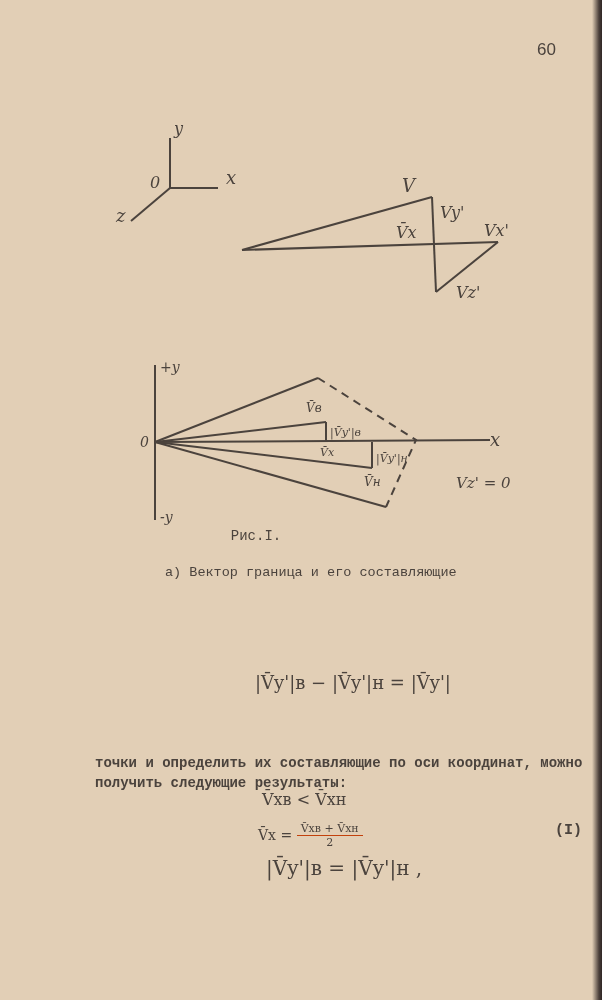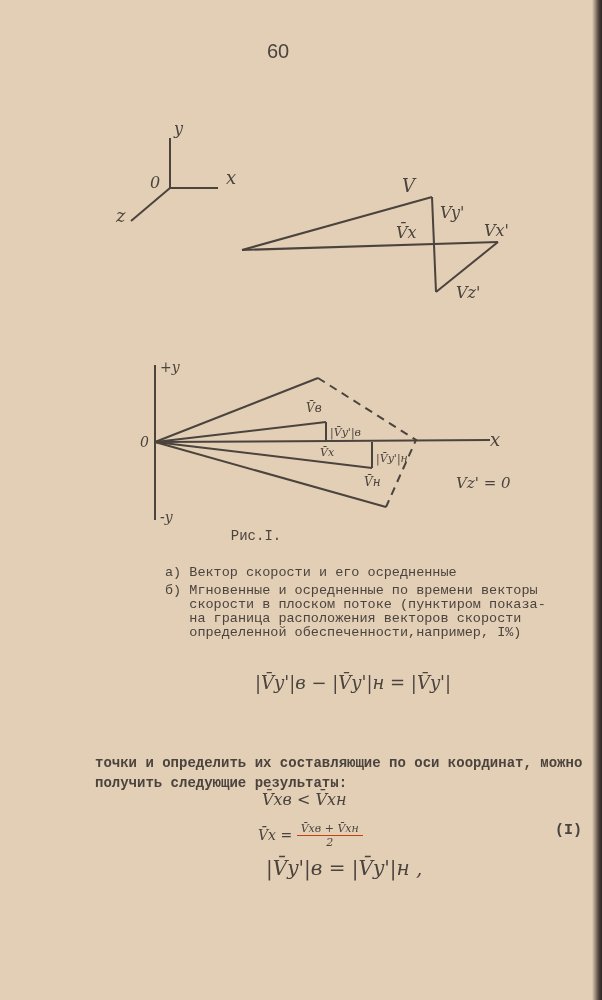--- a/index.html
+++ b/index.html
@@ -4,27 +4,27 @@
 <style>
   html, body { margin: 0; padding: 0; }
   body {
     width: 602px; height: 1000px; position: relative; overflow: hidden;
     background: #e2cfb6;
     font-family: "Liberation Mono", monospace;
     color: #4b433d;
   }
   .edge { position: absolute; top: 0; right: 0; width: 10px; height: 1000px;
     background: linear-gradient(to right, rgba(60,50,45,0), #4a3f3a 70%, #2e2624); }
-  .page-num { position: absolute; left: 0; width: 556px; top: 40px; text-align: center;
-    font-family: "Liberation Sans", sans-serif; font-size: 20px; }
+  .page-num { position: absolute; left: 0; width: 556px; top: 40px; text-align: right;
+    font-family: "Liberation Sans", sans-serif; font-size: 17px; }
   svg text { font-family: "DejaVu Serif", serif; font-style: italic; fill: #4b433d; }
   .caption { position: absolute; top: 528px; left: 0; width: 512px; text-align: center; font-size: 14px; }
   .legend { position: absolute; left: 165px; top: 566px; font-size: 13.5px; line-height: 14px; width: 420px; }
   .legend .item { margin-bottom: 4px; white-space: pre; }
-  .formula { position: absolute; font-family: "DejaVu Serif", serif; font-style: italic; font-size: 18px; }
+  .formula { position: absolute; font-family: "DejaVu Serif", serif; font-size: 18px; }
   .para { position: absolute; left: 95px; top: 720px; width: 500px; font-size: 14px; line-height: 20px; font-weight: bold; margin-top: 33px; }
   .eqno { position: absolute; left: 555px; top: 822px; font-size: 15px; font-weight: bold; }
 </style>
 </head>
 <body>
 
 <div class="edge"></div>
 <div class="page-num">60</div>
 
 <svg width="602" height="320" style="position:absolute;left:0;top:0">
@@ -68,25 +68,21 @@
   <text x="330" y="86" font-size="11">|V̄y'|в</text>
   <text x="320" y="106" font-size="11">V̄x</text>
   <text x="376" y="112" font-size="11">|V̄y'|н</text>
   <text x="364" y="136" font-size="12">V̄н</text>
   <text x="456" y="138" font-size="15">Vz' = 0</text>
 </svg>
 
 <div class="caption">Рис.I.</div>
 
 <div class="legend">
-  <div class="item">а) Вектор скорости и его осредненные</div>
-  <div class="item">б) Мгновенные и осредненные по времени векторы
-   скорости в плоском потоке (пунктиром показа-
-   на граница расположения векторов скорости
-   определенной обеспеченности,например, I%)</div>
+  <div class="item">а) Вектор граница и его составляющие</div>
 </div>
 
 <div class="formula" style="left:255px;top:672px">|V̄y'|в − |V̄y'|н = |V̄y'|</div>
 
 <div class="para">точки и определить их составляющие по оси координат, можно получить следующие результаты:</div>
 
 <div class="formula" style="left:262px;top:790px;font-size:16px">V̄xв &lt; V̄xн</div>
 <div class="formula" style="left:258px;top:822px;font-size:14px">
   <span>V̄x =</span>
   <span style="display:inline-block;vertical-align:middle;text-align:center;font-size:11px">

